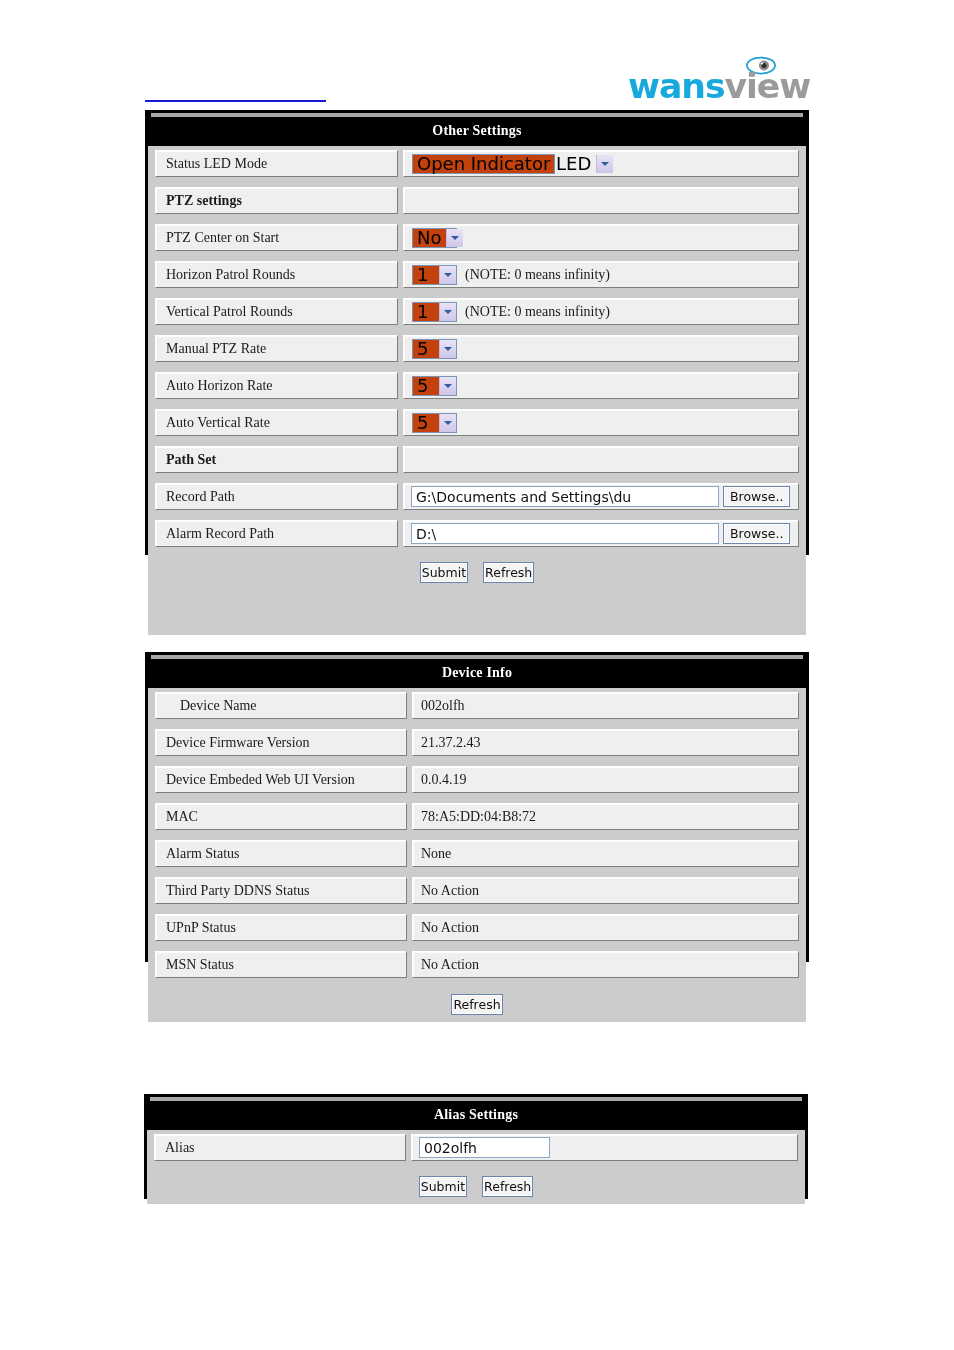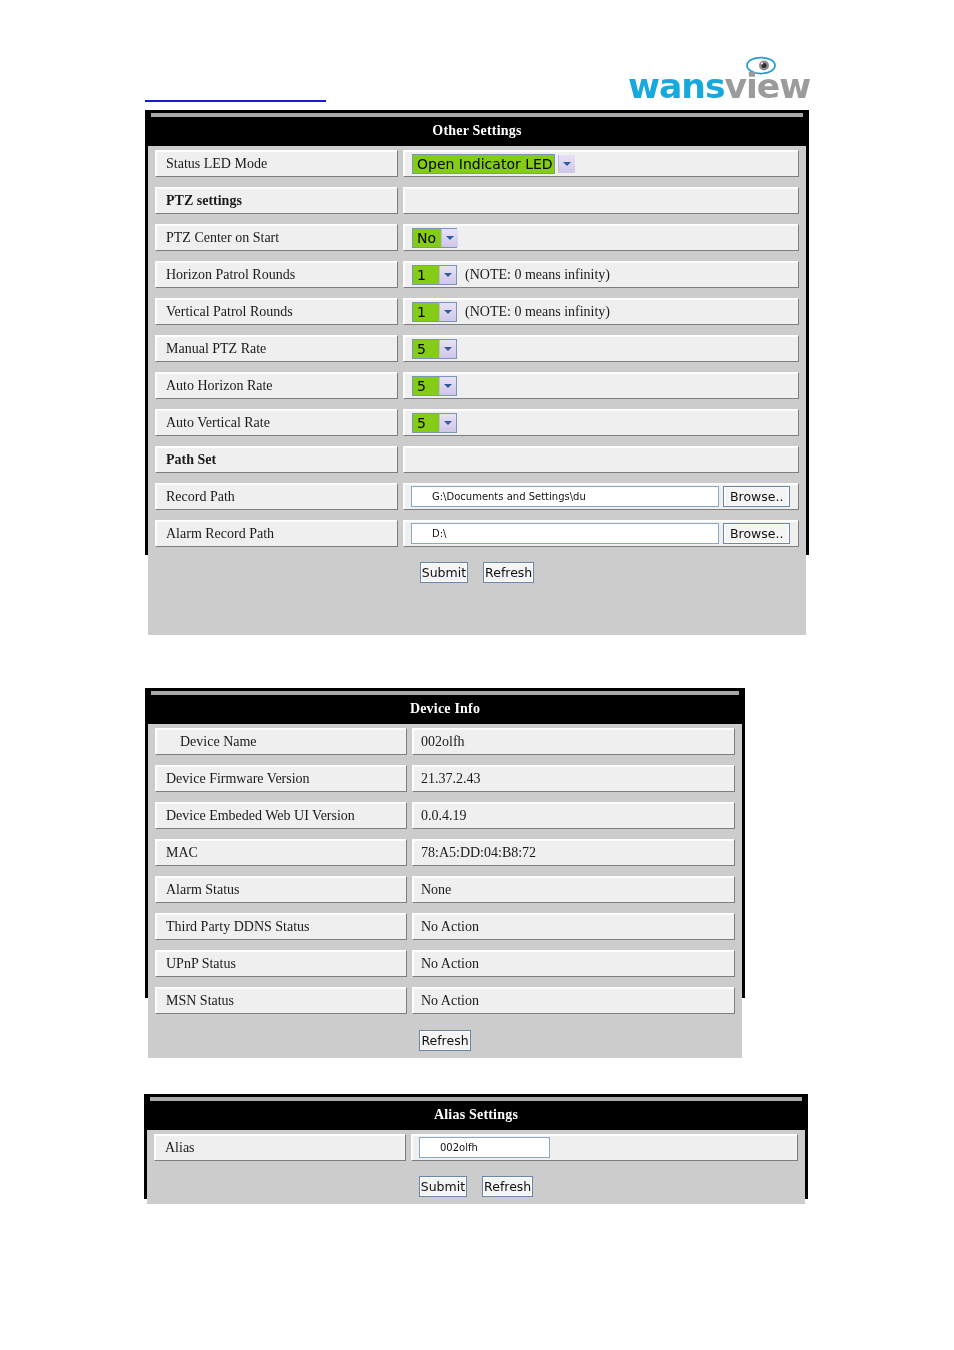--- a/index.html
+++ b/index.html
@@ -125,26 +125,26 @@
     font-size: 14px;
     color: #1a1a1a;
     margin-left: 8px;
     white-space: nowrap;
   }
 
   
   .sel {
     display: inline-flex;
     align-items: center;
-    background: #84cc16;
+    background: #c2410c;
     border: 1px solid #7a95b5;
     height: 20px;
     box-sizing: border-box;
     font-family: "DejaVu Sans", sans-serif;
-    font-size: 14px;
+    font-size: 18px;
     color: #000000;
     padding: 0 0 0 4px;
     vertical-align: middle;
   }
   .sel .sel-text {
     white-space: nowrap;
     padding-right: 5px;
   }
   .sel .sel-arrow {
     width: 16px;
@@ -166,25 +166,25 @@
   }
   .sel.small { width: 45px; }
   .sel.wide  { width: 143px; }
 
   .txt {
     background: #ffffff;
     border: 1px solid #8ca7c4;
     height: 21px;
     box-sizing: border-box;
     font-family: "DejaVu Sans", sans-serif;
-    font-size: 10px;
+    font-size: 14px;
     color: #101010;
     display: flex;
     align-items: center;
-    padding-left: 20px;
+    padding-left: 4px;
     overflow: hidden;
     white-space: nowrap;
   }
   .txt.path { width: 308px; }
   .txt.alias { width: 131px; }
 
   .btn {
     display: inline-flex;
     align-items: center;
     justify-content: center;
@@ -347,21 +347,21 @@
         </div>
       </div>
       <div class="btn-bar">
         <div class="btn">Submit</div>
         <div class="btn">Refresh</div>
       </div>
       <div class="spacer"></div>
     </div>
 </div>
 
-<div class="panel" id="panel-device" style="left:145px; top:688px; width:600px; height:310px;">
+<div class="panel" id="panel-device" style="left:145px; top:652px; width:664px; height:310px;">
   <div class="panel-topbar"></div>
   <div class="panel-title">Device Info</div>
   <div class="panel-body" id="device-body">
       <div class="row">
         <div class="cell cell-label" style="flex: 0 0 252px; width: 252px; padding-left: 24px;">Device Name</div>
         <div class="cell cell-value">002olfh</div>
       </div>
       <div class="row">
         <div class="cell cell-label" style="flex: 0 0 252px; width: 252px;">Device Firmware Version</div>
         <div class="cell cell-value">21.37.2.43</div>

